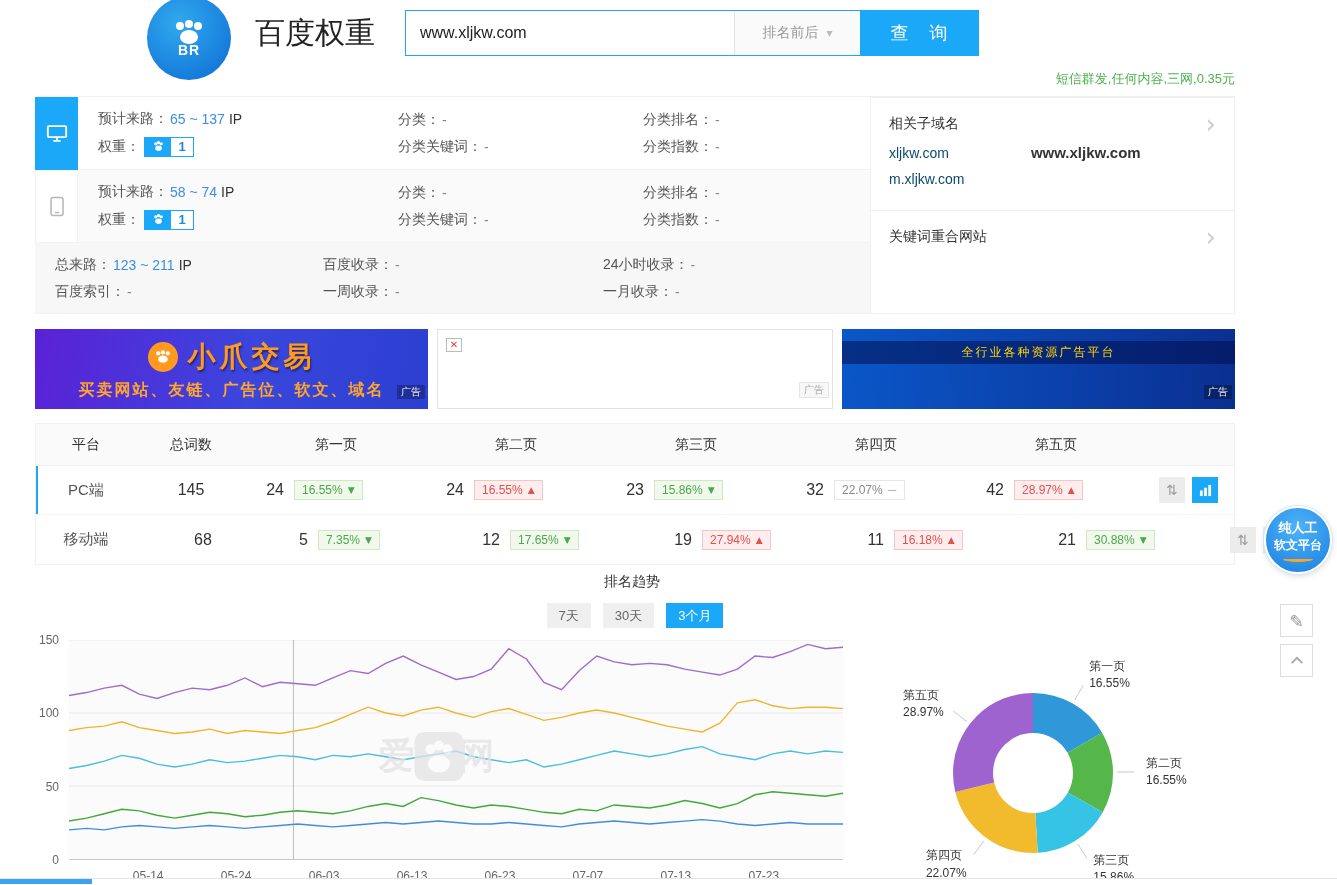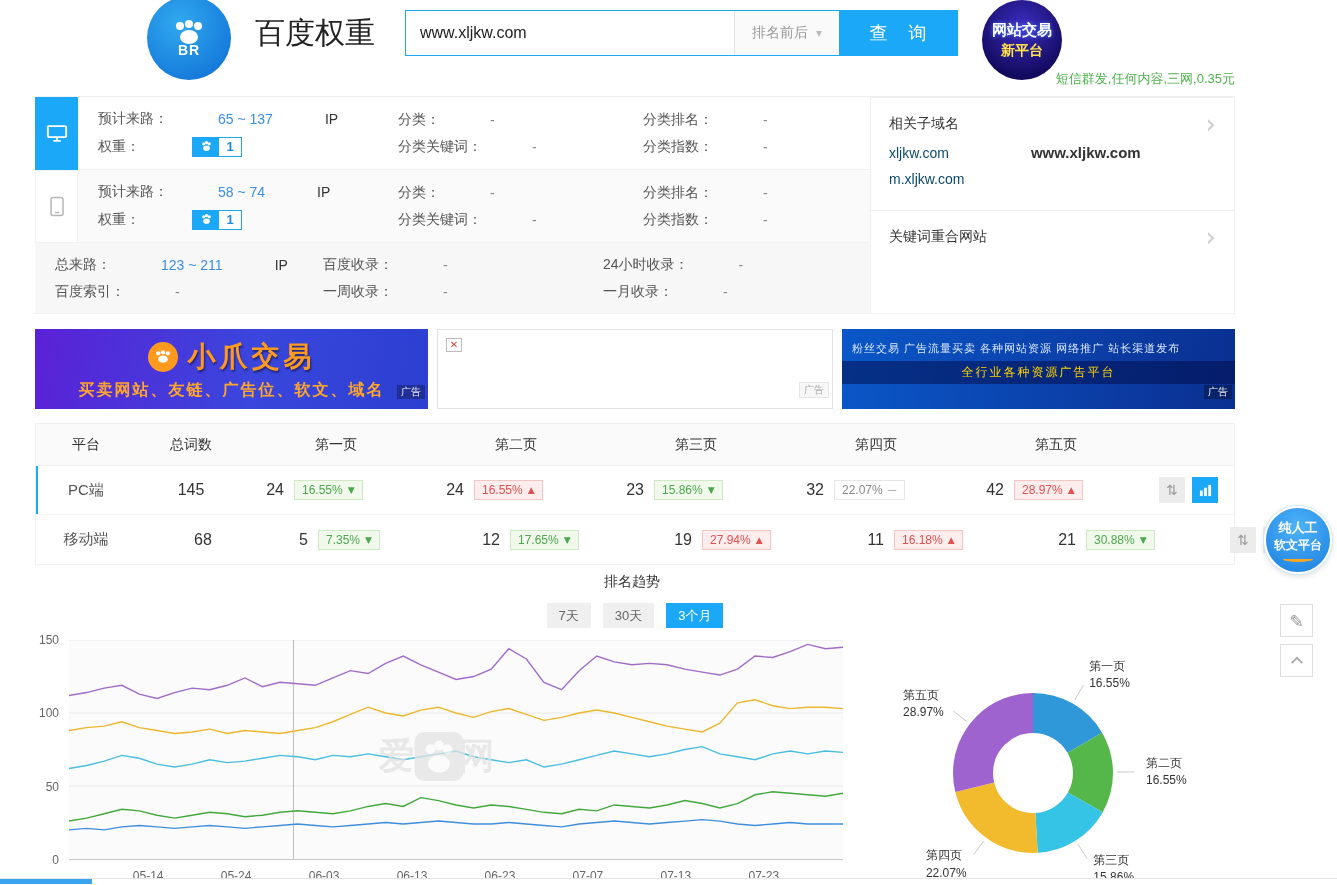--- a/index.html
+++ b/index.html
@@ -10,21 +10,21 @@
   
   .top-header { display:flex; align-items:center; height:66px; padding-left:112px; }
   .logo { width:84px; height:84px; min-width:84px; border-radius:50%;
           background:radial-gradient(circle at 38% 32%, #31a9ef, #0c6bd4);
           display:flex; flex-direction:column; align-items:center; justify-content:center;
           color:#fff; position:relative; top:5px; }
   .logo .br { font-weight:bold; font-size:14px; letter-spacing:1px; margin-top:-3px; }
   .page-title { font-size:30px; color:#222; margin-left:24px; white-space:nowrap; font-weight:500; }
   .search-group { display:flex; margin-left:30px; height:46px; border:1px solid #1ca8f8; background:#fff; }
   .search-input { width:328px; border:none; outline:none; padding:0 14px; font-size:16px; color:#222; font-family:"Liberation Sans",sans-serif; }
-  .rank-dropdown { width:105px; background:#fafafa; border-left:1px solid #e3e3e3; color:#999;
+  .rank-dropdown { width:126px; background:#fafafa; border-left:1px solid #e3e3e3; color:#999;
                    display:flex; align-items:center; justify-content:center; gap:8px; font-size:14px; cursor:pointer; }
   .dd-arrow { color:#bbb; font-size:12px; }
   .query-btn { width:118px; background:#1ca8f8; color:#fff; border:none; font-size:18px; letter-spacing:8px;
                padding-left:8px; cursor:pointer; font-family:"Liberation Sans",sans-serif; }
   .site-badge { width:80px; height:80px; min-width:80px; border-radius:50%;
                 background:radial-gradient(circle at 50% 32%, #3c2cc0, #120a5e 75%);
                 color:#fff; display:flex; flex-direction:column; align-items:center; justify-content:center;
                 margin-left:24px; position:relative; top:7px; text-align:center; font-weight:bold; }
   .site-badge .b1 { font-size:15px; color:#fff; text-shadow:0 0 4px #4a7cff; }
   .site-badge .b2 { font-size:14px; color:#ffe24a; margin-top:2px; }
@@ -37,21 +37,21 @@
   .stats-top { display:flex; }
   .icon-col { width:43px; display:flex; flex-direction:column; }
   .icon-cell { height:73px; display:flex; align-items:center; justify-content:center; }
   .icon-cell.pc { background:#1ca8f8; }
   .icon-cell.mob { background:#fff; border:1px solid #f2f2f2; }
   .stats-main { flex:1; }
   .stats-row { display:grid; grid-template-columns:300px 245px 1fr; height:73px; padding-left:20px;
                border-bottom:1px solid #f2f2f2; }
   .stats-row.alt { background:#fafafa; }
   .scol { display:flex; flex-direction:column; justify-content:center; gap:9px; }
-  .sline { display:flex; align-items:center; font-size:14px; color:#555; white-space:nowrap;gap:48px; }
+  .sline { display:flex; align-items:center; font-size:14px; color:#555; white-space:nowrap; }
   .slabel { color:#555; }
   .val-blue { color:#3a8ee6; margin:0 4px 0 2px; }
   .val-dash { color:#888; margin-left:2px; }
   .unit { color:#333; }
   .wbadge { display:inline-flex; align-items:center; border:1px solid #1ca8f8; height:20px; margin-left:4px; }
   .wb-paw { width:26px; height:100%; background:#1ca8f8; display:flex; align-items:center; justify-content:center; }
   .wb-num { width:22px; height:100%; background:#fff; color:#1c8ae0; font-weight:bold; font-size:13px;
             display:flex; align-items:center; justify-content:center; }
   .stats-totals { display:grid; grid-template-columns:268px 280px 1fr; background:#f7f7f7; height:70px;
                   padding-left:20px; }
@@ -172,24 +172,20 @@
     </div>
     <div class="page-title">百度权重</div>
     <div class="search-group">
       <input class="search-input" value="www.xljkw.com" style="">
       <div class="rank-dropdown">
         <span>排名前后</span>
         <span class="dd-arrow">▾</span>
       </div>
       <button class="query-btn">查 询</button>
     </div>
-    <div class="site-badge">
-      <span class="b1">网站交易</span>
-      <span class="b2">新平台</span>
-    </div>
   </div>
 
   <div class="promo-row">
     <a class="promo-link">短信群发,任何内容,三网,0.35元</a>
   </div>
 
   <div class="stats-panel">
     <div class="stats-left">
       <div class="stats-top">
         <div class="icon-col">
@@ -369,21 +365,20 @@
       <div class="ad1-sub">买卖网站、友链、广告位、软文、域名</div>
       <span class="ad-tag">广告</span>
     </div>
     <div class="ad ad2">
       <span class="broken-img">
           <span>✕</span>
         </span>
       <span class="ad-tag">广告</span>
     </div>
     <div class="ad ad3">
-      <div class="ad3-services">粉丝交易  广告流量买卖  各种网站资源  网络推广  站长渠道发布</div>
       <div class="ad3-footer">全行业各种资源广告平台</div>
       <span class="ad-tag">广告</span>
     </div>
   </div>
 
   <div class="rank-table">
     <div class="rt-row rt-head" id="rt-head">
         <div class="rt-hcell">平台</div>
         <div class="rt-hcell">总词数</div>
         <div class="rt-hcell">第一页</div>

